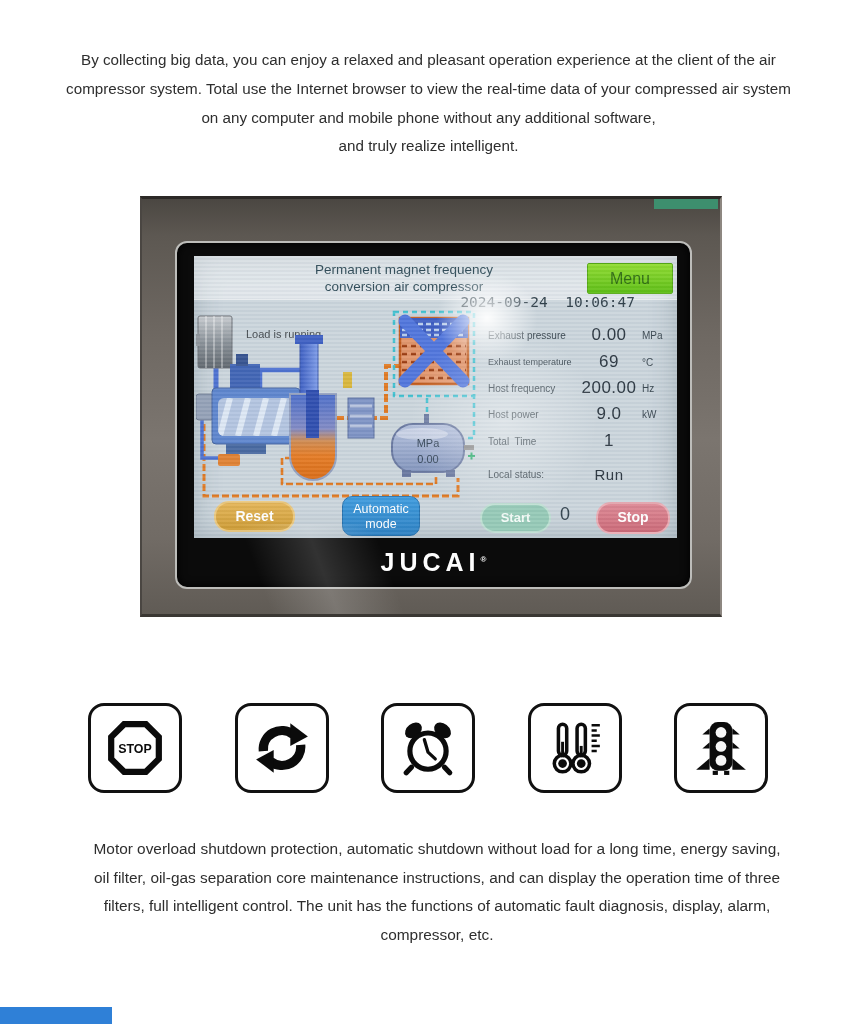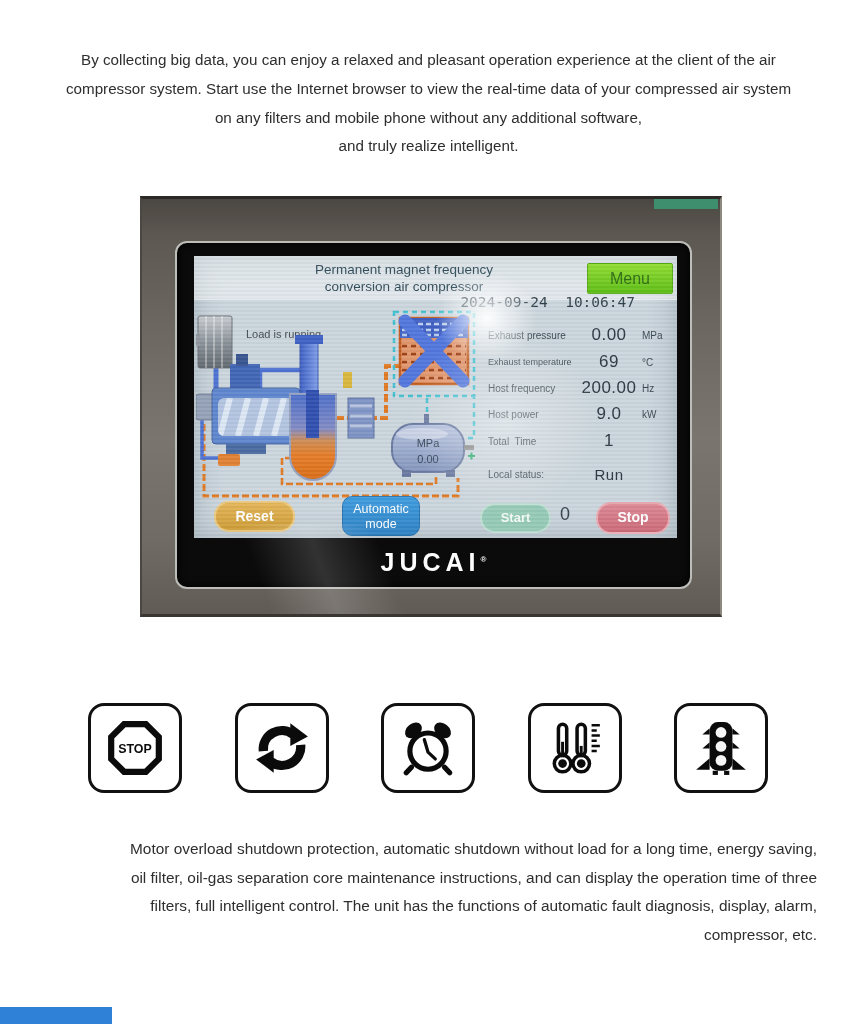--- a/index.html
+++ b/index.html
@@ -3,21 +3,21 @@
 <meta charset="utf-8">
 <style>
   * { margin:0; padding:0; box-sizing:border-box; }
   html,body { width:857px; height:1024px; background:#ffffff; overflow:hidden;
     font-family:"Liberation Sans", sans-serif; }
   body { position:relative; }
 
   
   .intro { position:absolute; top:46px; left:0; width:857px; text-align:center;
     font-size:15.2px; line-height:28.8px; color:#2e2e2e; }
-  .description { position:absolute; top:835px; left:57px; width:760px; text-align:right;
+  .description { position:absolute; top:835px; left:57px; width:760px; text-align:center;
     font-size:15.4px; line-height:28.6px; color:#2e2e2e; }
 
   
   .panel { position:absolute; left:140px; top:196px; width:582px; height:421px;
     background:linear-gradient(180deg,#4b4742 0%,#5d5852 9%,#6e6862 32%,#7b756f 58%,#716b65 82%,#605b55 100%);
     border-top:3px solid #2c2926; border-bottom:3px solid #3a3733;
     border-left:2px solid #4a4642; border-right:2px solid #8d8781; }
   .panel-green-tab { position:absolute; top:0; right:2px; width:64px; height:10px;
     background:#3d8f6e; }
   .panel-sheen { position:absolute; left:30px; bottom:0; width:300px; height:90px;
@@ -85,22 +85,22 @@
 
   
   .footer-bar { position:absolute; left:0; top:1007px; width:112px; height:17px;
     background:#2f80d7; }
 </style>
 </head>
 <body>
 
 <div class="intro">
   <div>By collecting big data, you can enjoy a relaxed and pleasant operation experience at the client of the air</div>
-  <div>compressor system. Start use the Internet browser to view the real-time data of your compressed air system</div>
-  <div>on any filters and mobile phone without any additional software,</div>
+  <div>compressor system. Total use the Internet browser to view the real-time data of your compressed air system</div>
+  <div>on any computer and mobile phone without any additional software,</div>
   <div>and truly realize intelligent.</div>
 </div>
 
 <div class="panel">
   <div class="panel-green-tab"></div>
   <div class="screen-frame">
     <div class="lcd">
 
       <div class="lcd-header"></div>
       <div class="screen-title">

